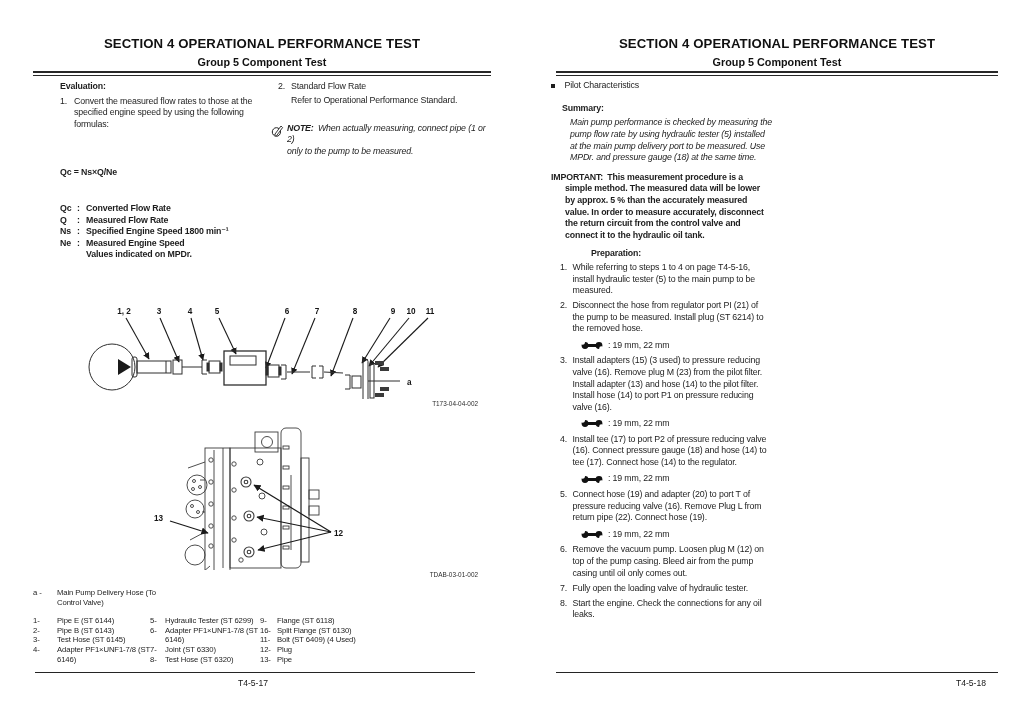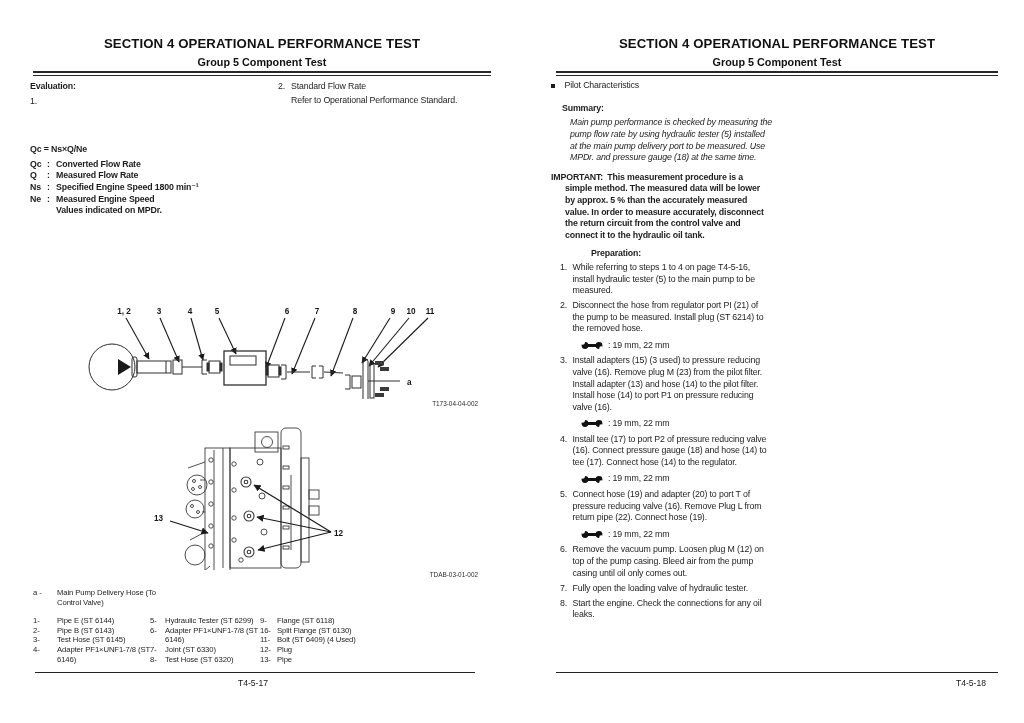--- a/index.html
+++ b/index.html
@@ -37,27 +37,30 @@
 </head>
 <body>
 
 <div class="spread">
 
   <div class="page page-left">
     <div class="abs h1" style="left:33px;top:36px;width:458px;">SECTION 4 OPERATIONAL PERFORMANCE TEST</div>
     <div class="abs h2" style="left:33px;top:56px;width:458px;">Group 5 Component Test</div>
     <div class="abs dbl-rule" style="left:33px;top:71px;width:458px;"></div>
 
-    <div class="abs body-txt" style="left:30px;top:81px;width:220px;">
+    <div class="abs body-txt" style="left:60px;top:81px;width:220px;">
       <div class="b">Evaluation:</div>
       <div class="row" style="margin-top:3px;">
         <span class="num" style="width:14px;">1.</span>
+        <span class="pre">Convert the measured flow rates to those at the
+specified engine speed by using the following
+formulas:</span>
       </div>
       <div class="b" style="margin-top:37px;">Qc = Ns×Q/Ne</div>
-      <div style="margin-top:3px;">
+      <div style="margin-top:24px;">
         <div class="defrow">
           <span class="term">Qc</span>
           <span class="sep">:</span>
           <span class="def pre">Converted Flow Rate</span>
         </div>
         <div class="defrow">
           <span class="term">Q</span>
           <span class="sep">:</span>
           <span class="def pre">Measured Flow Rate</span>
         </div>
@@ -74,20 +77,28 @@
         </div>
       </div>
     </div>
 
     <div class="abs body-txt" style="left:278px;top:81px;width:210px;">
       <div class="row">
         <span class="num" style="width:13px;">2.</span>
         <span>Standard Flow Rate</span>
       </div>
       <div style="margin-left:13px;margin-top:2.6px;">Refer to Operational Performance Standard.</div>
+      <div class="row" style="margin-top:16px;margin-left:-7px;">
+        <svg width="13" height="14" viewBox="0 0 13 14" style="flex:none;margin-right:3px;margin-top:1px;">
+          <ellipse cx="5.4" cy="8" rx="4.1" ry="4.3" fill="none" stroke="#222" stroke-width="1"></ellipse>
+          <path d="M3.6,10.6 L10,2 L11.6,3.6 L5.6,11.6 Z" fill="#fff" stroke="#222" stroke-width="0.9"></path>
+        </svg>
+        <div class="pre i"><span class="b i">NOTE:</span> <span>When actually measuring, connect pipe (1 or 2)
+only to the pump to be measured.</span></div>
+      </div>
     </div>
 
     <div class="abs" style="left:38px;top:297px;width:443px;height:102px;">
       <svg width="443" height="102" viewBox="0 0 443 102">
         <defs>
           <marker id="ah1" markerWidth="7" markerHeight="7" refX="5.5" refY="3" orient="auto">
             <path d="M0,0 L6,3 L0,6 Z" fill="#1a1a1a"></path>
           </marker>
         </defs>
 

